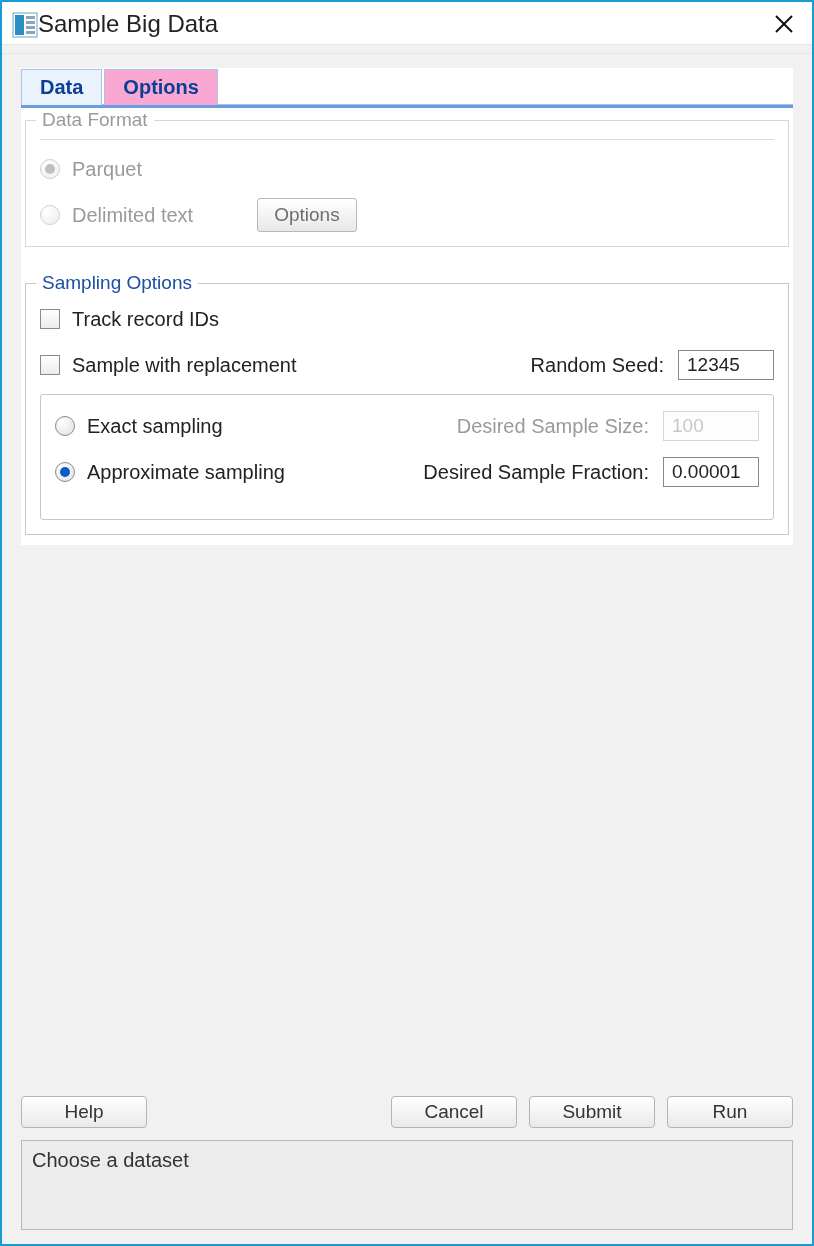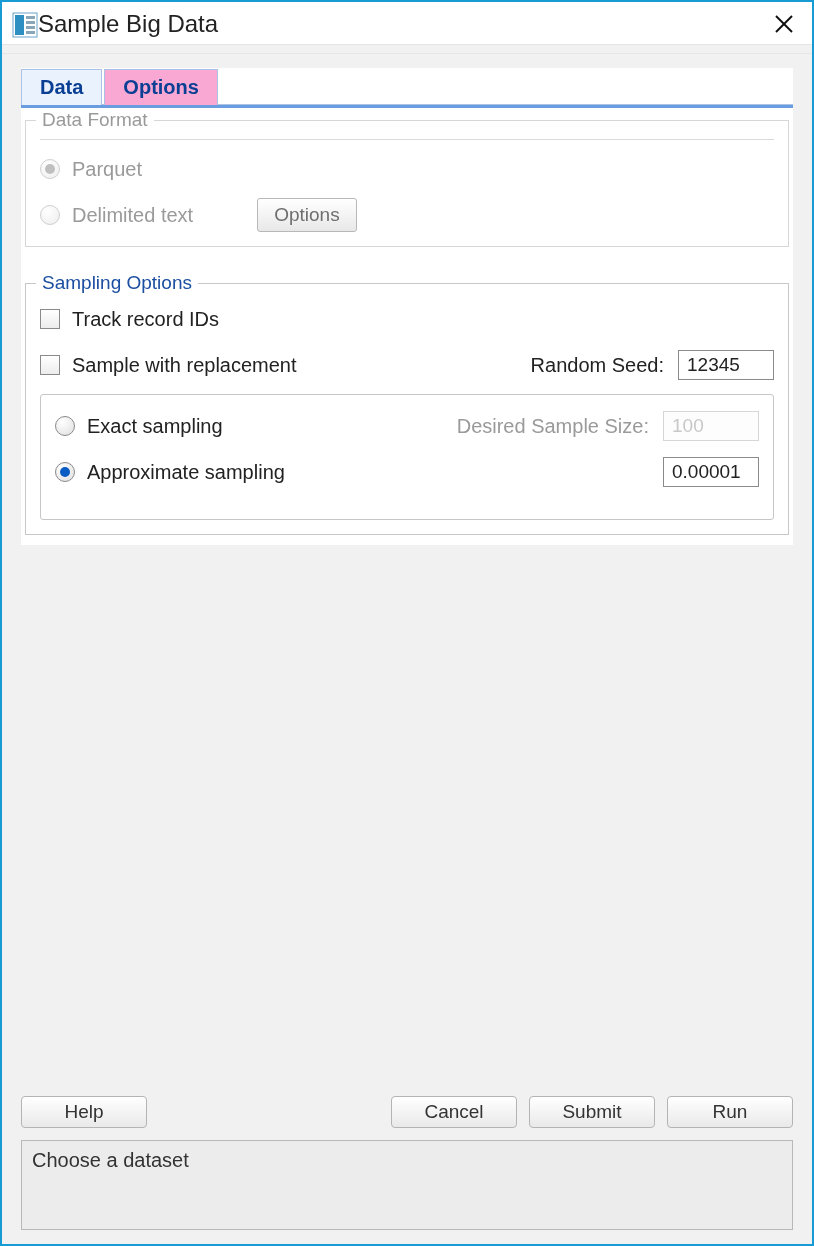--- a/index.html
+++ b/index.html
@@ -319,20 +319,21 @@
               <input class="txt disabled" type="text" value="100" style="">
             </div>
           </div>
           <div class="row" style="margin-bottom:16px;">
             <span class="radio">
                 <span class="dot"></span>
               </span>
             <span class="lbl">Approximate sampling</span>
             <span class="grow"></span>
             <div class="field-right">
+              <span class="lbl">Desired Sample Fraction:</span>
               <input class="txt" type="text" value="0.00001" style="">
             </div>
           </div>
         </div>
       </div>
 
     </div>
   </div>
 
   <div class="footer-btns">

